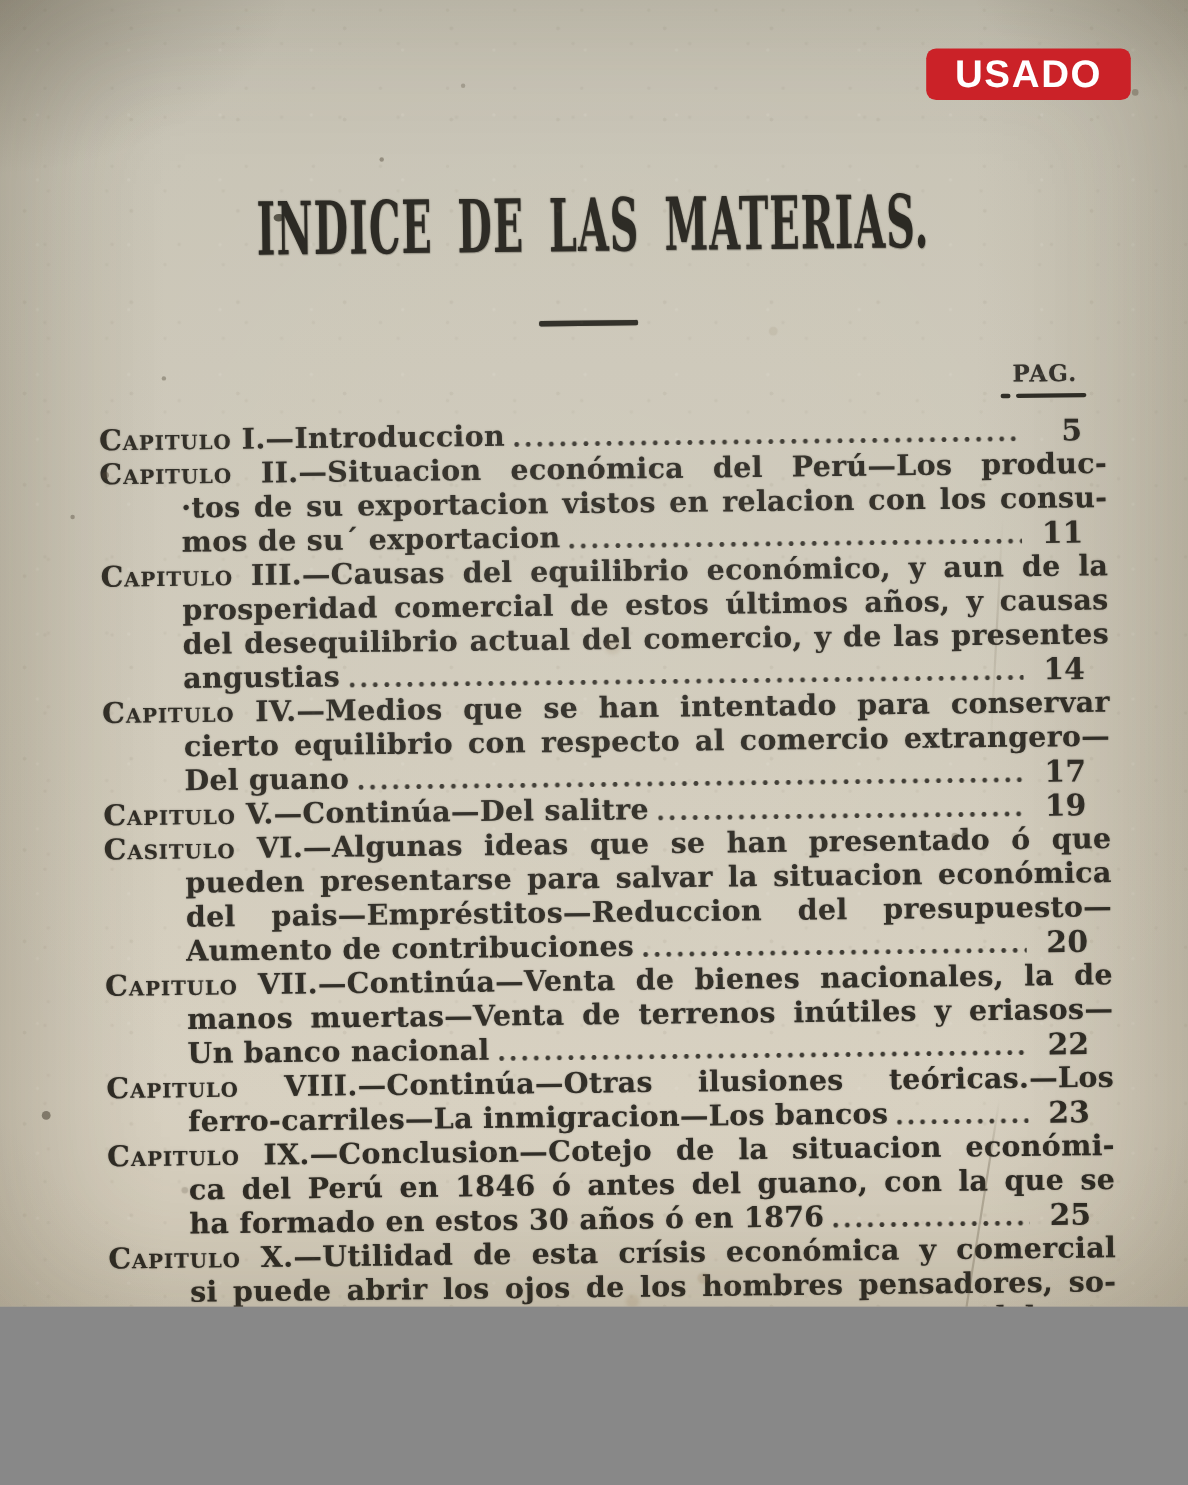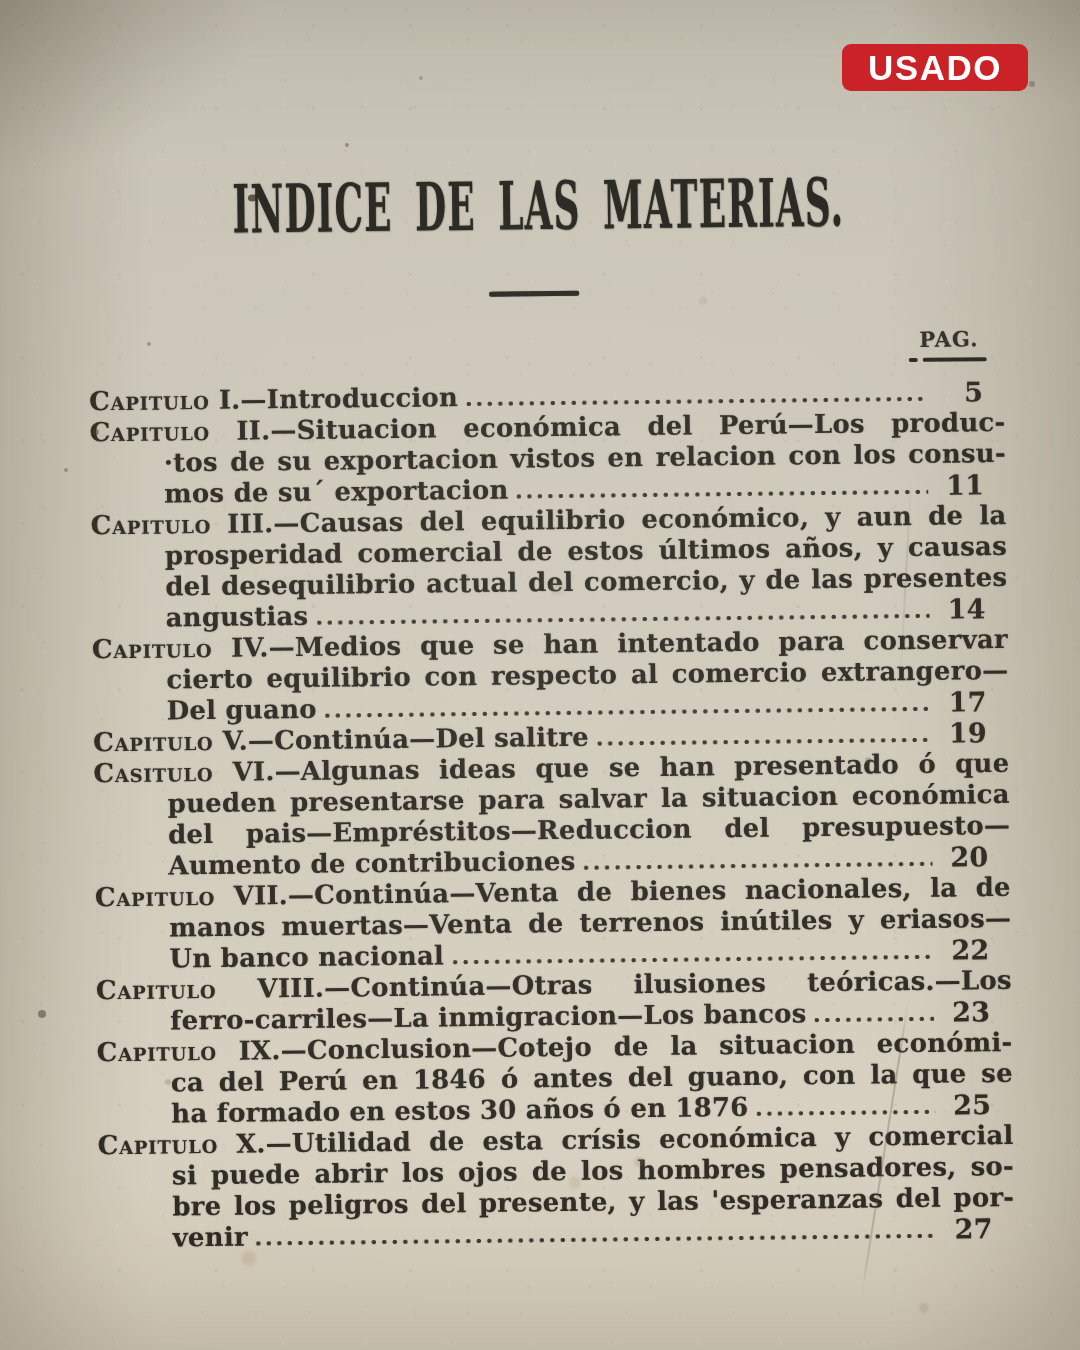--- a/index.html
+++ b/index.html
@@ -1,21 +1,21 @@
 <!DOCTYPE html>
 <html><head>
 <meta charset="utf-8">
 <style>
   html, body { margin: 0; padding: 0; background: #888; }
   * { box-sizing: border-box; }
 
   .photo {
     position: relative;
     width: 1080px;
-    height: 1350px;
+    height: 1188px;
     overflow: hidden;
     background:
       linear-gradient(90deg, rgba(110,100,78,0.12) 0%, rgba(0,0,0,0) 14%, rgba(0,0,0,0) 82%, rgba(110,100,78,0.14) 100%),
       linear-gradient(180deg, #c6c2b4 0%, #ccc7b8 28%, #d1cbbb 58%, #d7d0c0 84%, #d2cab8 100%);
     font-family: "DejaVu Serif", "Liberation Serif", serif;
   }
   .vignette {
     position: absolute; inset: 0; pointer-events: none; z-index: 6;
     background:
       radial-gradient(ellipse 38% 22% at -2% -2%, rgba(55,48,34,0.28), rgba(0,0,0,0) 70%),

